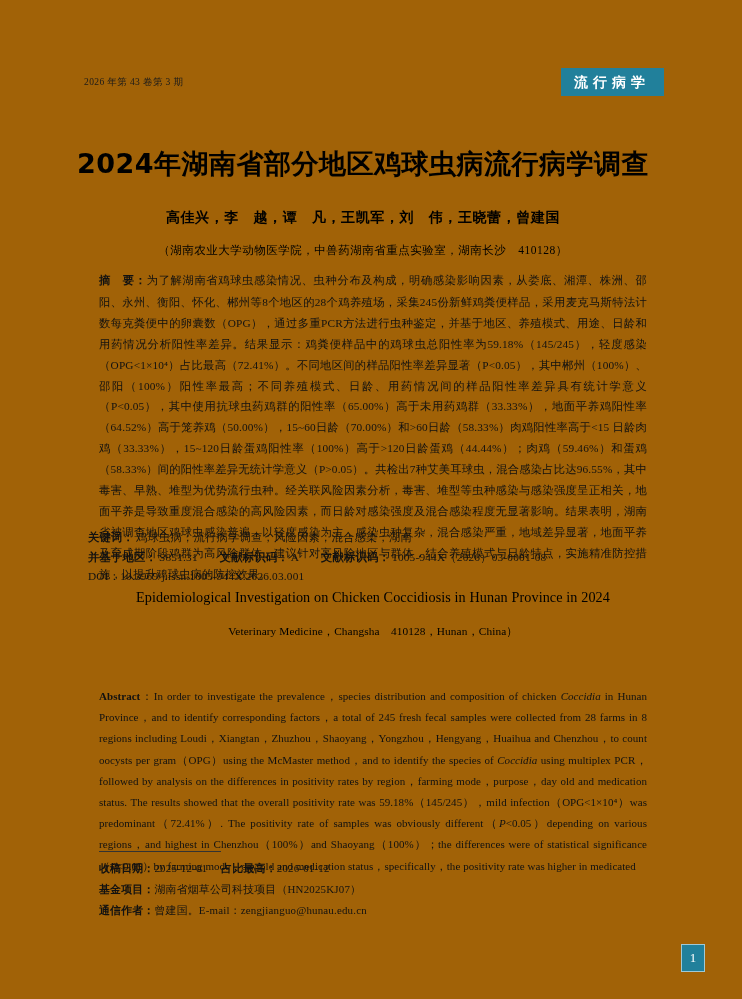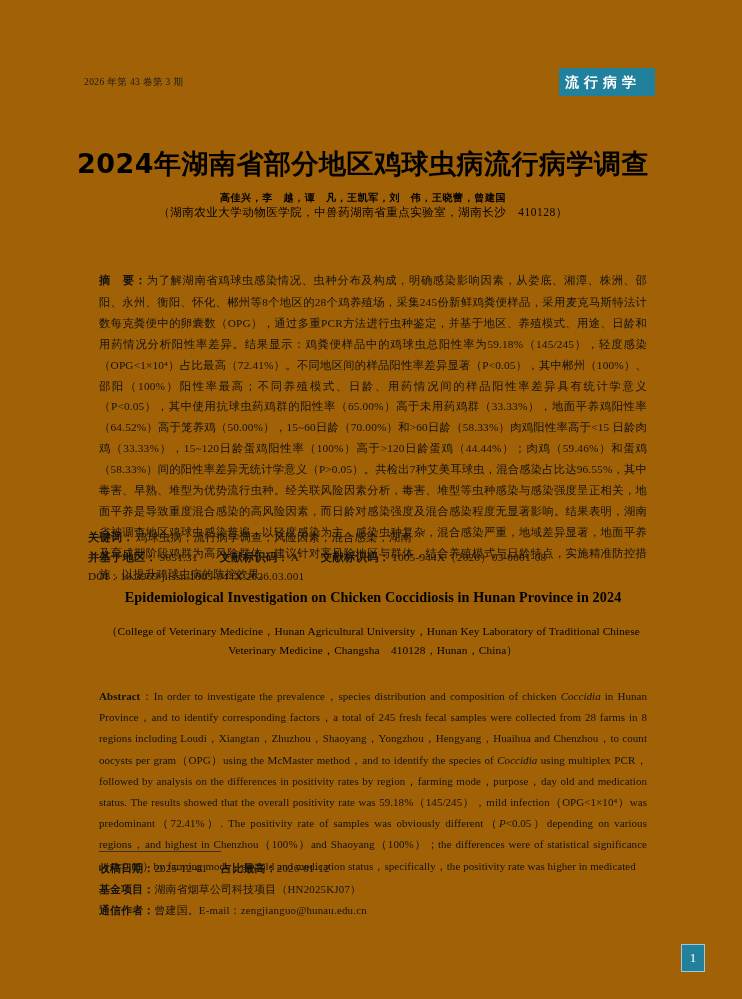--- a/index.html
+++ b/index.html
@@ -33,29 +33,29 @@
     left: 0;
     top: 8px;
     font-family: "Liberation Serif", "DejaVu Serif", serif;
     font-size: 9.5px;
     letter-spacing: 0.4px;
     color: #1a1a1a;
     white-space: nowrap;
   }
   .section-badge {
     position: absolute;
-    right: 9px;
+    right: 0;
     top: 0;
     background: #21809b;
     color: #ffffff;
     font-family: "DejaVu Sans", "Liberation Sans", sans-serif;
     font-size: 14px;
     font-weight: bold;
     letter-spacing: 5px;
-    padding: 7px 14px 7px 6px;
+    padding: 7px 14px 7px 13px;
     line-height: 1;
     white-space: nowrap;
   }
 
   
   .title-zone {
     position: absolute;
     top: 148px;
     left: 52px;
     width: 622px;
@@ -64,28 +64,29 @@
   .cn-title {
     font-family: "DejaVu Sans", "Liberation Sans", sans-serif;
     font-size: 27px;
     font-weight: bold;
     letter-spacing: 0.5px;
     line-height: 1.22;
     color: #000;
     white-space: nowrap;
   }
   .cn-authors {
-    margin-top: 10px;
-    font-family: "DejaVu Sans", "Liberation Sans", sans-serif;
-    font-size: 10px;
+    margin-top: 28px;
+    font-family: "DejaVu Sans", "Liberation Sans", sans-serif;
+    font-size: 14px;
     font-weight: bold;
     letter-spacing: 0.6px;
     color: #000;
   }
   .cn-affil {
+    margin-top: 16px;
     font-family: "Liberation Serif", "DejaVu Serif", serif;
     font-size: 11.5px;
     letter-spacing: 0.5px;
     color: #000;
   }
 
   
   .cn-abs {
     position: absolute;
     top: 270px;
@@ -129,21 +130,21 @@
   .en-zone {
     position: absolute;
     top: 588px;
     left: 99px;
     width: 548px;
     text-align: center;
   }
   .en-title {
     font-family: "Liberation Serif", "DejaVu Serif", serif;
     font-size: 14.2px;
-    font-weight: bold;
+    font-weight: normal;
     letter-spacing: 0.1px;
     line-height: 1.3;
     color: #000;
   }
   .en-authors {
     margin-top: 16px;
     font-family: "Liberation Serif", "DejaVu Serif", serif;
     font-size: 11.6px;
     letter-spacing: 0.2px;
     color: #000;
@@ -251,21 +252,20 @@
       <span class="lead">并基于地区：</span><span>S851.31</span><span class="gap"></span><span class="lead">文献标识码：</span><span>A</span><span class="gap"></span><span class="lead">文献标识码：</span><span>1005-944X（2026）03-0001-08</span>
     </div>
     <div class="kw-line">
       <span>DOI：</span><span>10.3969/j.issn.1005-944X.2026.03.001</span>
     </div>
   </div>
 
   <div class="en-zone">
     <div class="en-title">Epidemiological Investigation on Chicken Coccidiosis in Hunan Province in 2024</div>
     <div class="en-affil">
-      <div>（College of Veterinary Medicine，Hunan Agricultural University，Hunan Key Laboratory of Traditional Chinese</div>
       <div>Veterinary Medicine，Changsha　410128，Hunan，China）</div>
     </div>
   </div>
 
   <div class="en-abs">
     <p class="body-en"><b>Abstract</b><span>：</span><span>In order to investigate the prevalence，species distribution and composition of chicken </span><i>Coccidia</i><span> in Hunan Province，and to identify corresponding factors，a total of 245 fresh fecal samples were collected from 28 farms in 8 regions including Loudi，Xiangtan，Zhuzhou，Shaoyang，Yongzhou，Hengyang，Huaihua and Chenzhou，to count oocysts per gram（OPG）using the McMaster method，and to identify the species of </span><i>Coccidia</i><span> using multiplex PCR，followed by analysis on the differences in positivity rates by region，farming mode，purpose，day old and medication status. The results showed that the overall positivity rate was 59.18%（145/245），mild infection（OPG&lt;1×10⁴）was predominant（72.41%）. The positivity rate of samples was obviously different（</span><i>P</i><span>&lt;0.05）depending on various regions，and highest in Chenzhou（100%）and Shaoyang（100%）；the differences were of statistical significance（</span><i>P</i><span>&lt;0.05）by farming mode，day old and medication status，specifically，the positivity rate was higher in medicated</span></p>
   </div>
 
   <div class="foot-rule"></div>
   <div class="footnotes">

